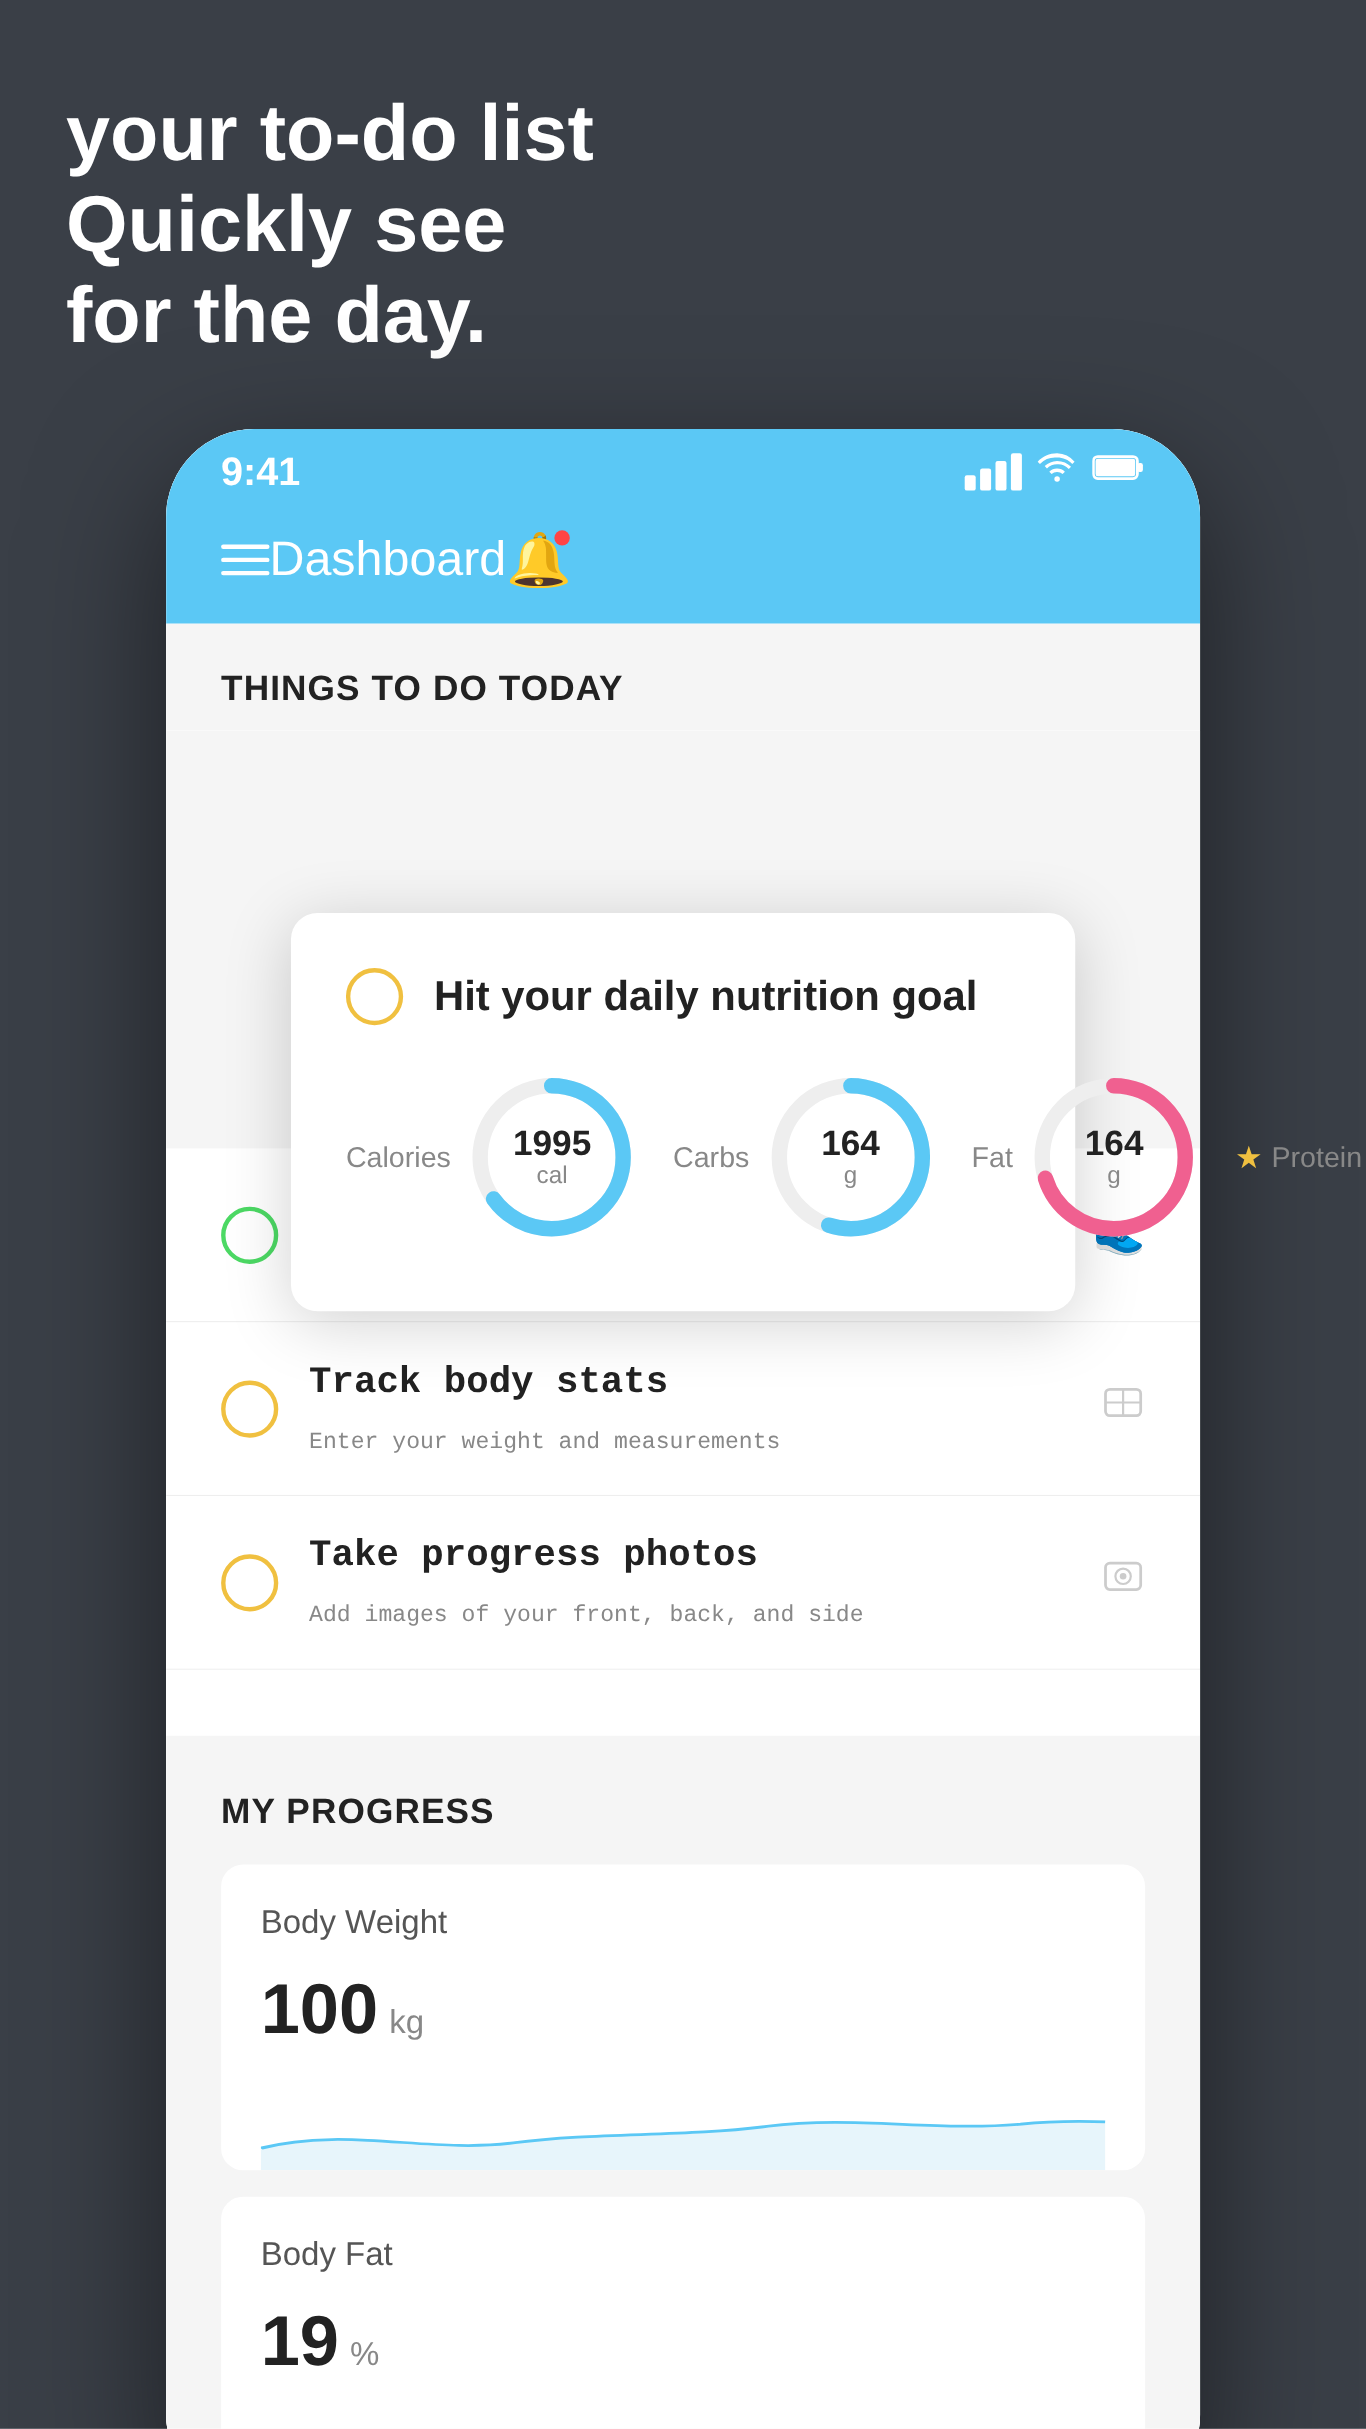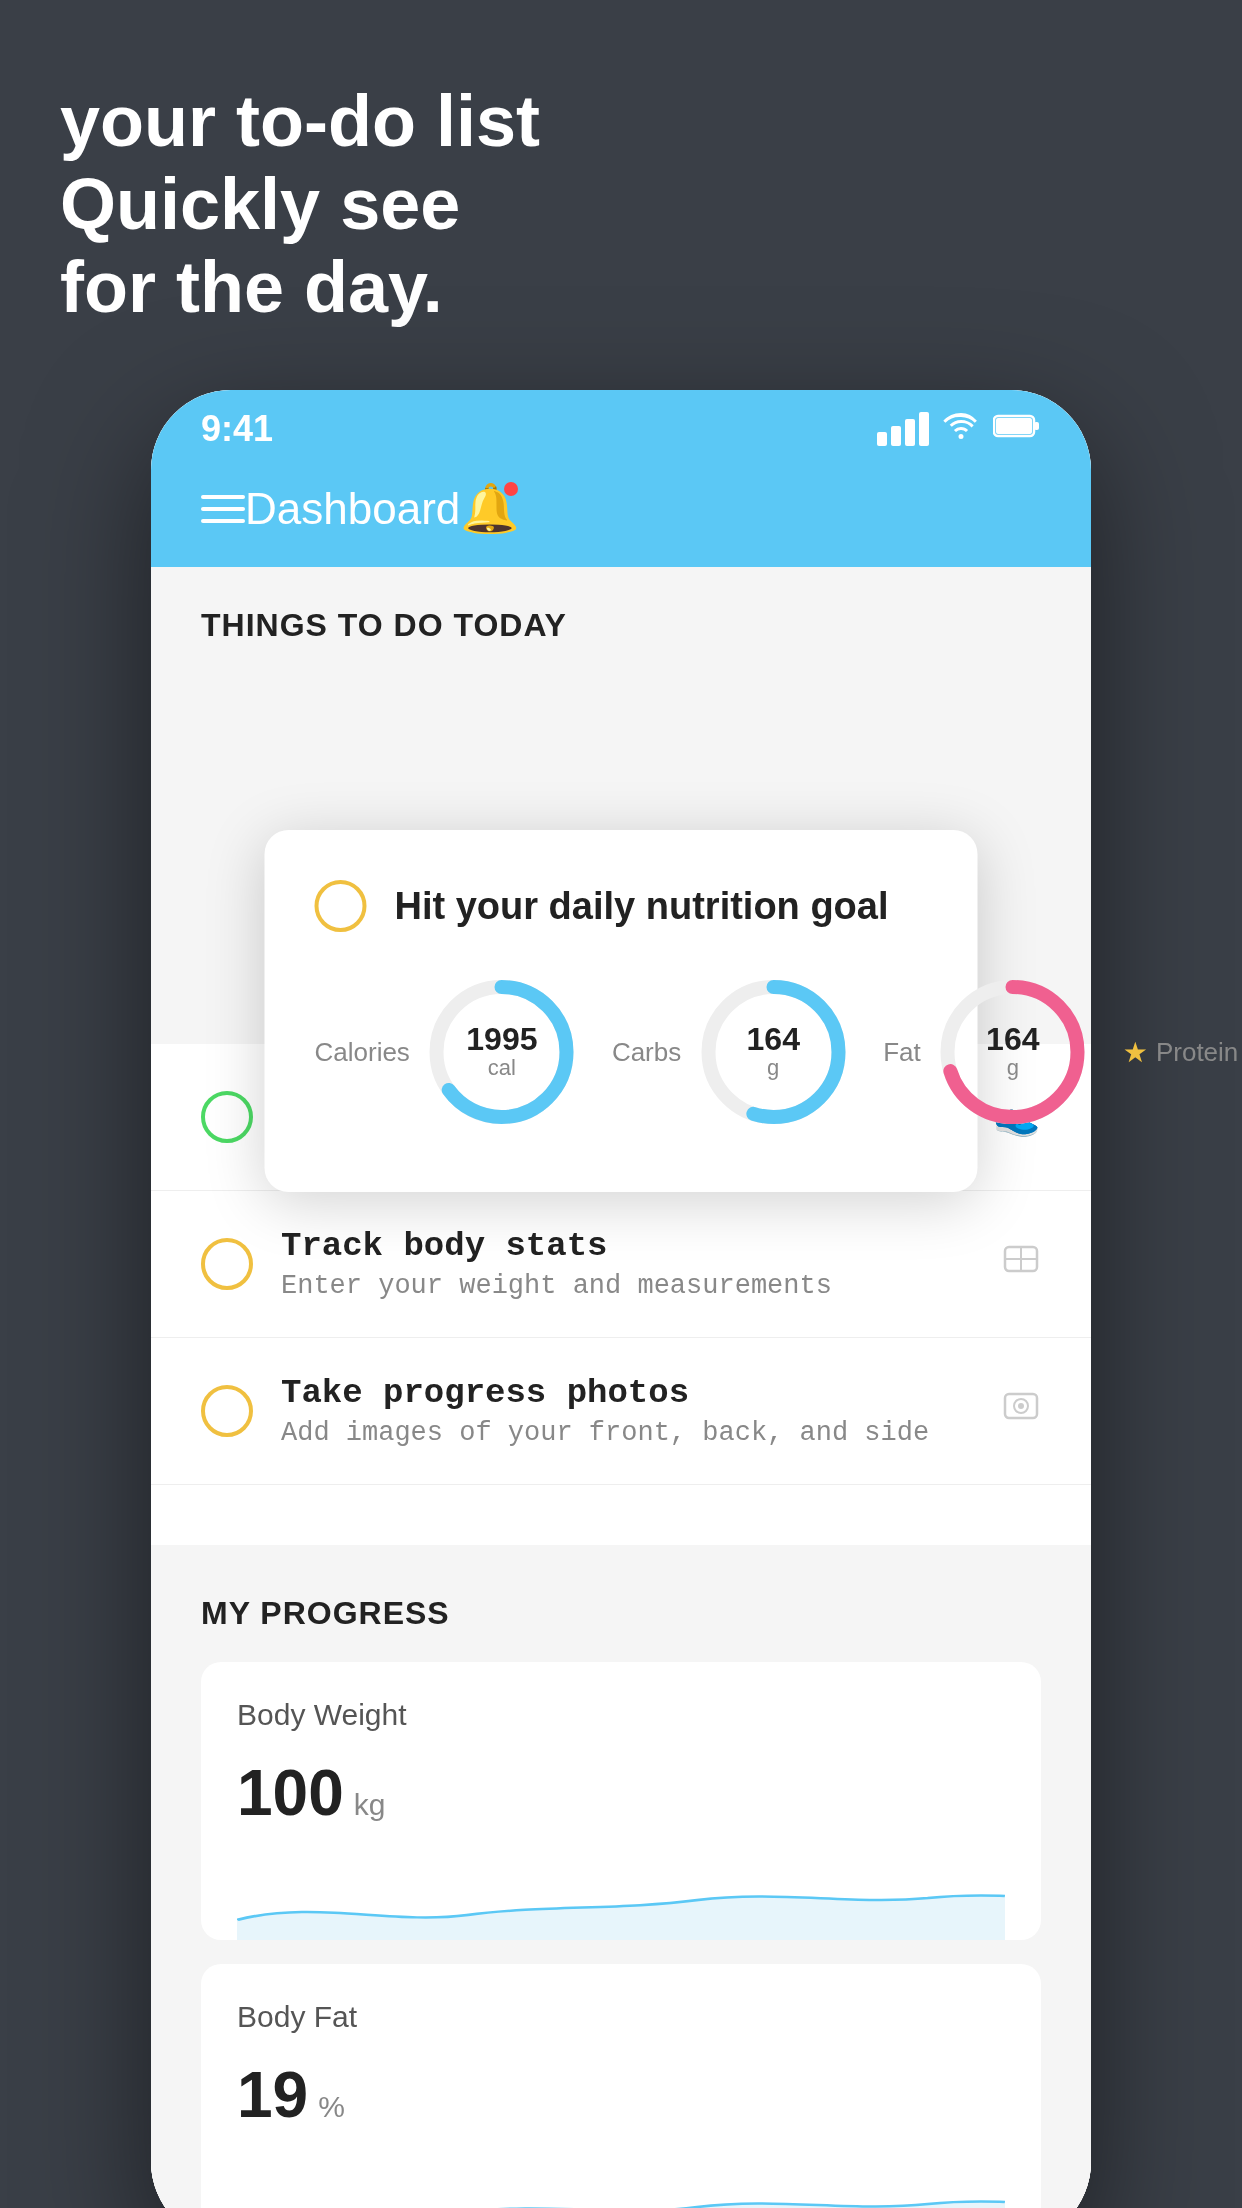--- a/index.html
+++ b/index.html
@@ -236,23 +236,23 @@
     }
     .todo-content {
       flex: 1;
     }
     .todo-title {
       font-size: 34px;
       font-weight: 600;
       color: #222;
     }
     .todo-subtitle {
-      font-size: 27px;
+      font-size: 21px;
       color: #888;
-      margin-top: 6px;
+      margin-top: 24px;
     }
     .todo-icon {
       font-size: 38px;
       color: #ccc;
     }
 
     
     .progress-section {
       background: #f5f5f5;
       padding: 50px 50px 0;

